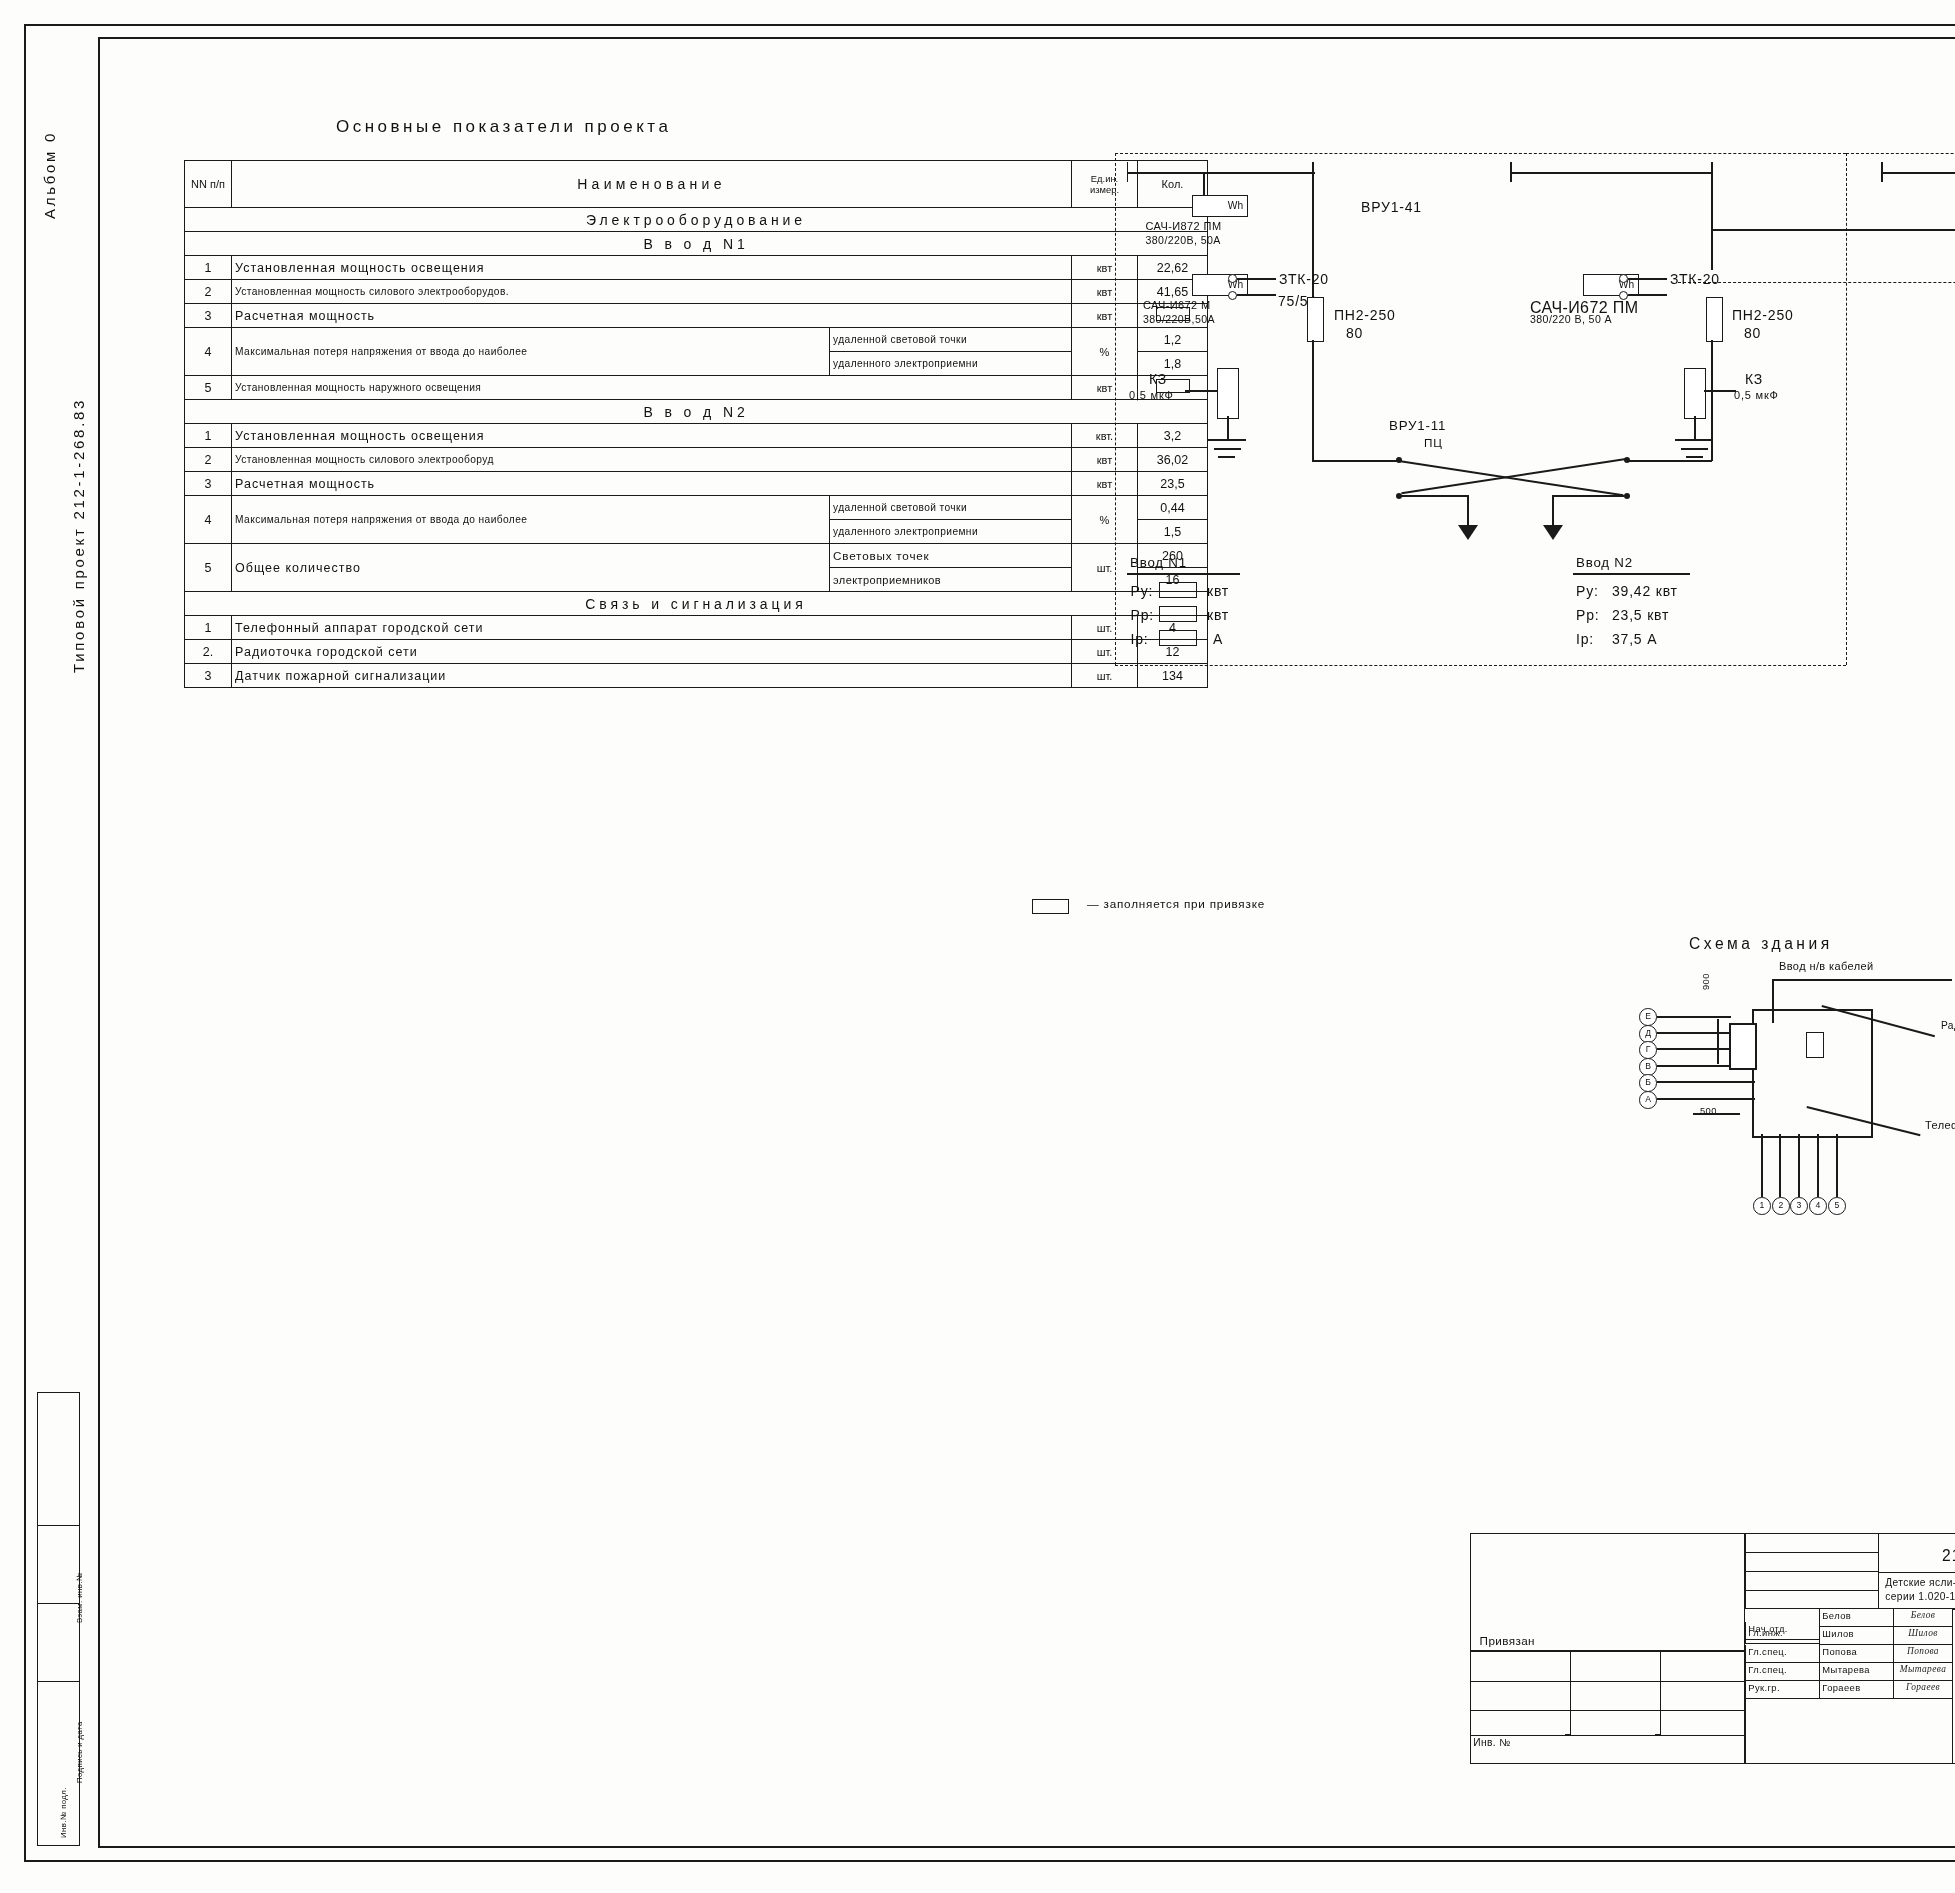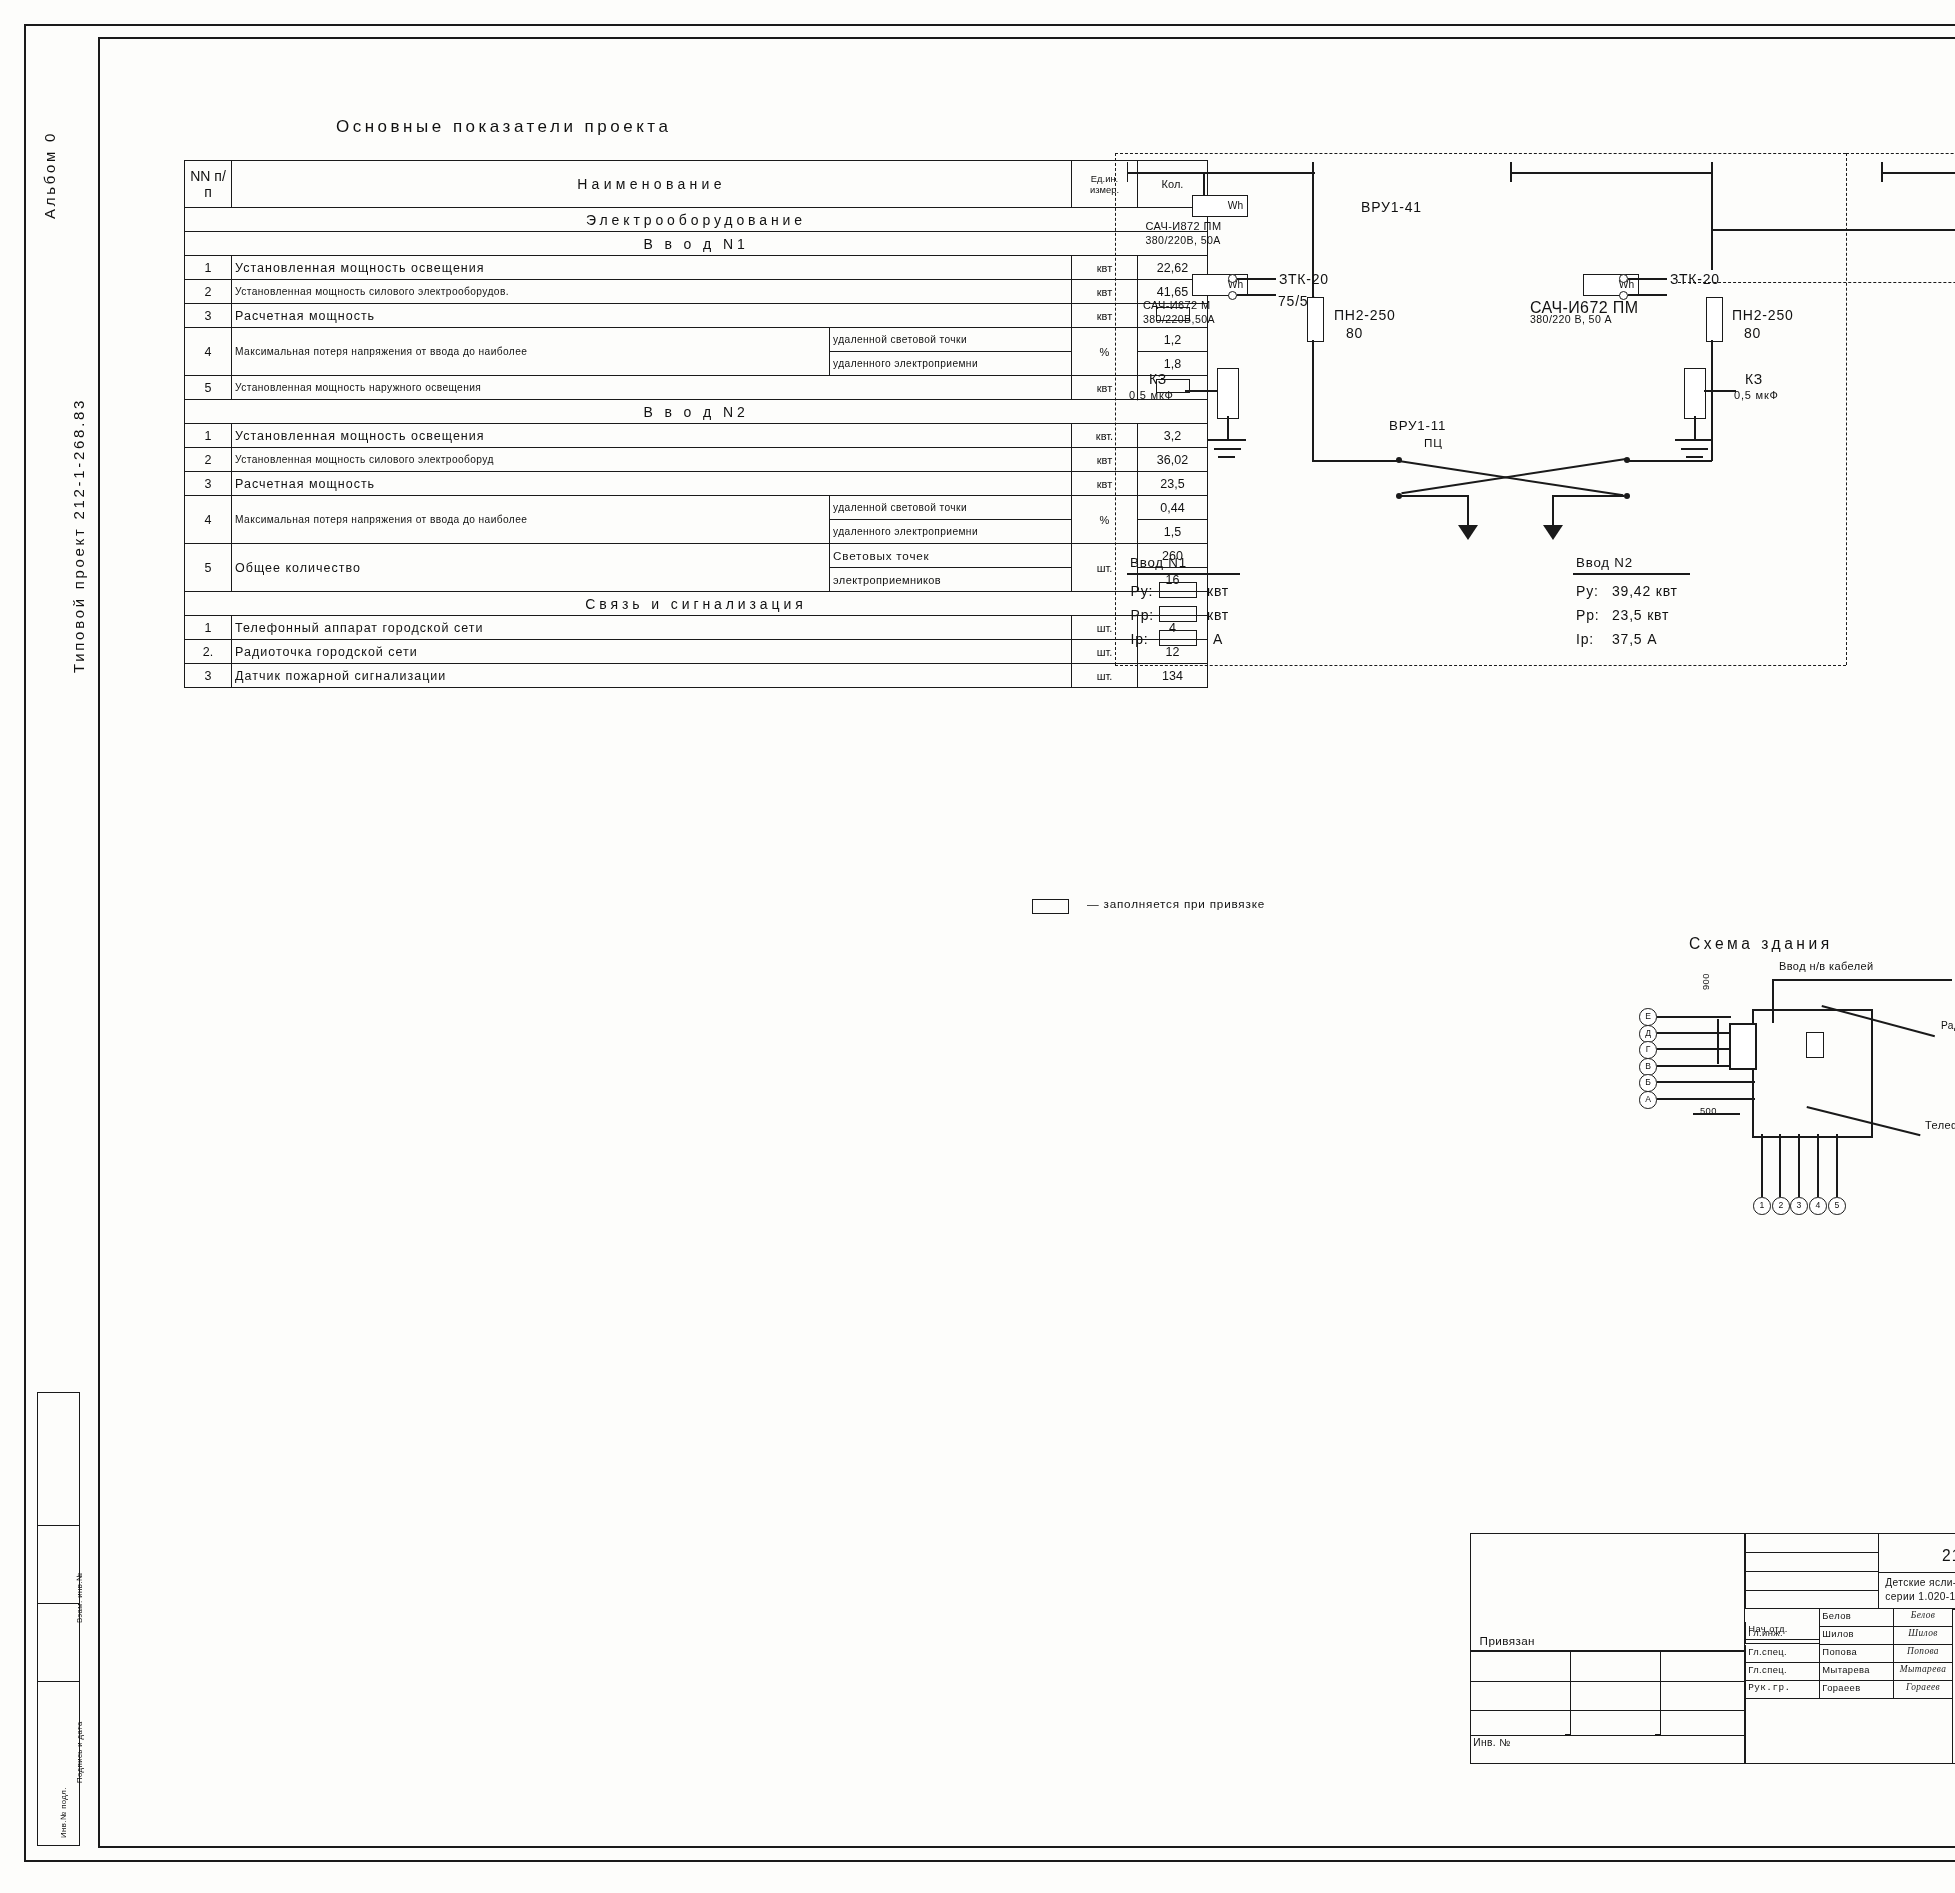--- a/index.html
+++ b/index.html
@@ -245,21 +245,21 @@
     <colgroup>
       <col style="width:47px">
       <col style="width:598px">
       <col style="width:242px">
       <col style="width:66px">
       <col style="width:70px">
     </colgroup>
     <tbody>
 
       <tr>
-        <td class="ctr" style="height:47px; font-size:14px;">NN п/п</td>
+        <td class="ctr" style="height:47px; font-size:11px;">NN п/п</td>
         <td colspan="2" class="ctr" style="letter-spacing:4.3px; font-size:14px;">Наименование</td>
         <td class="ctr" style="font-size:9.4px;">Ед.ин. измер.</td>
         <td class="ctr" style="font-size:11px;">Кол.</td>
       </tr>
 
       <tr>
         <td colspan="5" class="sechead">Электрооборудование</td>
       </tr>
       <tr>
         <td colspan="5" class="sechead">В в о д  N1</td>
@@ -592,21 +592,21 @@
     <div class="tb-cell bl bb sig ctr" style="left:422px; top:93px; width:59px; height:18px;">Шилов</div>
 
     <div class="tb-cell bl bb" style="left:274px; top:111px; width:74px; height:18px; font-size:9.4px;">Гл.спец.</div>
     <div class="tb-cell bl bb" style="left:348px; top:111px; width:74px; height:18px; font-size:9.4px;">Попова</div>
     <div class="tb-cell bl bb sig ctr" style="left:422px; top:111px; width:59px; height:18px;">Попова</div>
 
     <div class="tb-cell bl bb" style="left:274px; top:129px; width:74px; height:18px; font-size:9.4px;">Гл.спец.</div>
     <div class="tb-cell bl bb" style="left:348px; top:129px; width:74px; height:18px; font-size:9.4px;">Мытарева</div>
     <div class="tb-cell bl bb sig ctr" style="left:422px; top:129px; width:59px; height:18px;">Мытарева</div>
 
-    <div class="tb-cell bl bb" style="left:274px; top:147px; width:74px; height:18px; font-size:9.4px;font-family:Liberation Mono, monospace;">Рук.гр.</div>
+    <div class="tb-cell bl bb" style="left:274px; top:147px; width:74px; height:18px; font-size:9.4px;">Рук.гр.</div>
     <div class="tb-cell bl bb" style="left:348px; top:147px; width:74px; height:18px; font-size:9.4px;">Гораеев</div>
     <div class="tb-cell bl bb sig ctr" style="left:422px; top:147px; width:59px; height:18px;">Гораеев</div>
 
     <div class="tb-cell bl" style="left:274px; top:165px; width:207px; height:64px;"></div>
 
     <div class="tb-cell bl bt ctr" style="left:481px; top:75px; width:289px; height:154px; font-size:14px; letter-spacing:0.8px; padding-top:116px;">Лист привязки</div>
 
   </div>
 
 </div>

